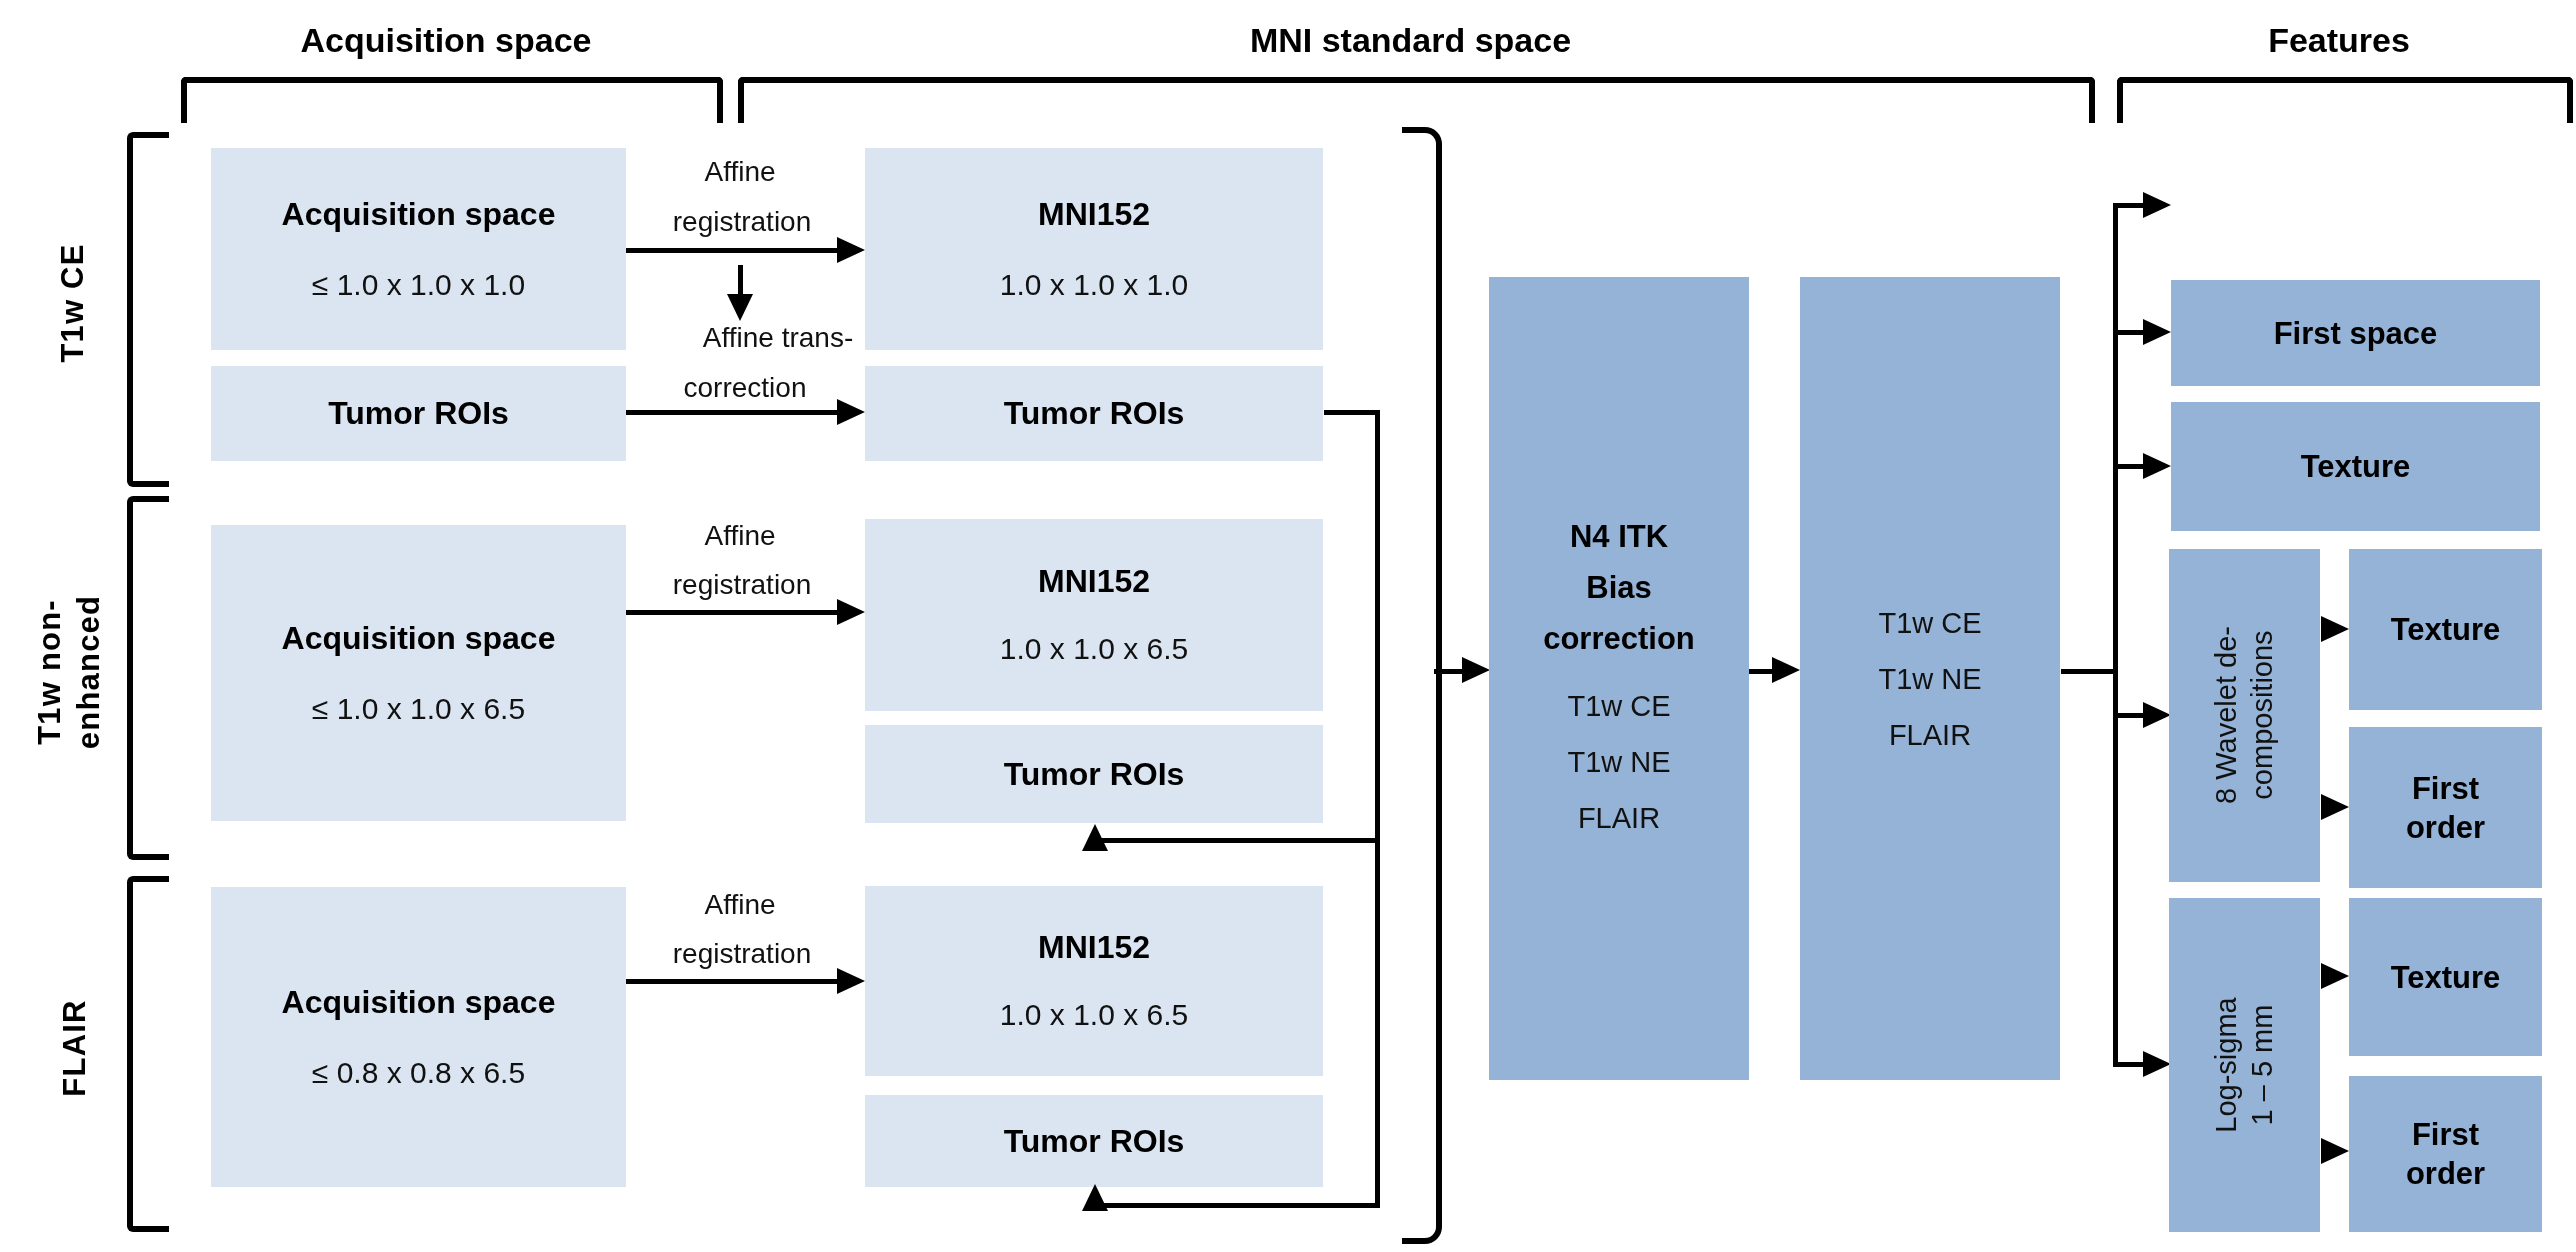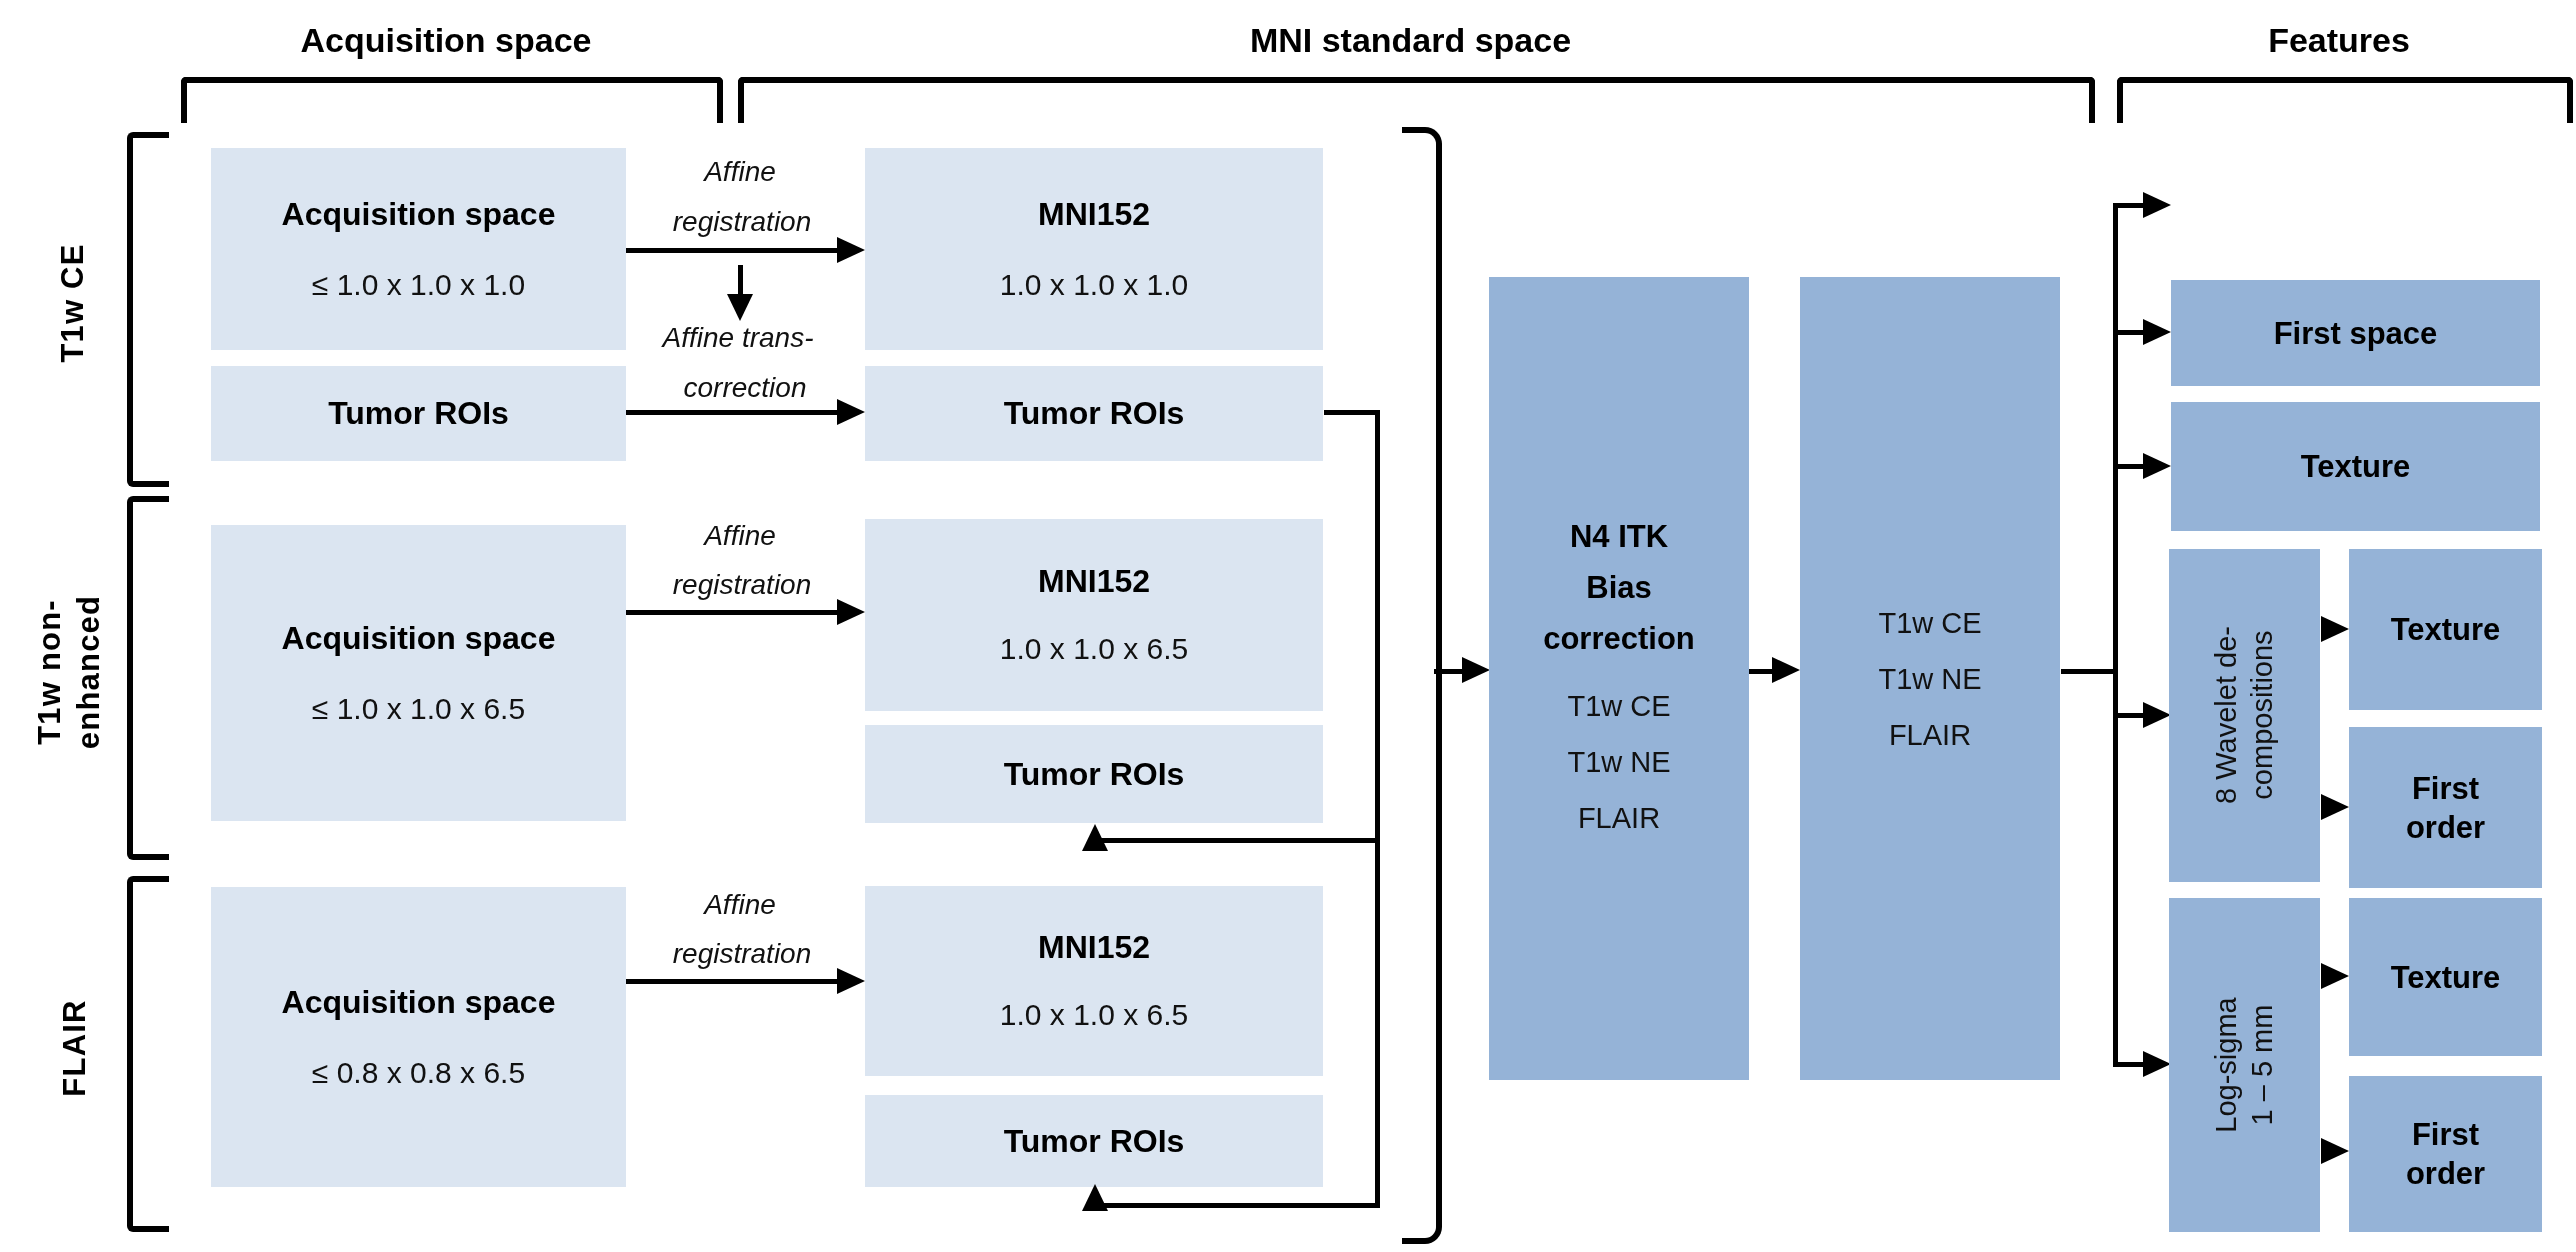--- a/index.html
+++ b/index.html
@@ -5,21 +5,21 @@
   html,body{margin:0;padding:0;background:#ffffff;}
   body{font-family:"Liberation Sans", sans-serif;color:#000;}
   #canvas{position:relative;width:2576px;height:1252px;background:#ffffff;overflow:hidden;}
   .abs{position:absolute;}
   .light{background:#dbe5f1;}
   .dark{background:#95b3d7;}
   .ctr{display:flex;flex-direction:column;align-items:center;justify-content:center;text-align:center;}
   .hdr{font-weight:700;font-size:34px;text-align:center;white-space:nowrap;}
   .t-bold{font-weight:700;font-size:32px;line-height:37px;white-space:nowrap;}
   .t-val{font-weight:400;font-size:30px;line-height:36px;white-space:nowrap;color:#111;}
-  .lbl{font-weight:400;font-size:28px;line-height:32px;white-space:nowrap;color:#111;font-style:italic;}
+  .lbl{font-weight:400;font-size:28px;line-height:32px;white-space:nowrap;color:#111;}
   .feat{font-weight:700;font-size:31px;line-height:39px;white-space:nowrap;}
   .darktitle{font-weight:700;font-size:31px;line-height:51px;white-space:nowrap;}
   .darksub{font-weight:400;font-size:29px;line-height:56px;white-space:nowrap;color:#111;}
   .rowlab{font-weight:700;font-size:31px;line-height:39px;white-space:nowrap;letter-spacing:1.2px;}
   .rotwrap{position:absolute;width:0;height:0;}
   .rot{transform:translate(-50%,-50%) rotate(-90deg);display:flex;flex-direction:column;align-items:center;justify-content:center;text-align:center;}
   .rotsm{font-weight:400;font-size:29px;line-height:36px;white-space:nowrap;color:#111;}
   .cpos{position:absolute;transform:translate(-50%,-50%);}
   .hl{position:absolute;background:#000;height:4.9px;}
   .vl{position:absolute;background:#000;width:4.9px;}
@@ -79,21 +79,21 @@
     <div class="t-bold">Tumor ROIs</div>
   </div>
 
   <div class="cpos lbl" style="left:740px;top:172px;">Affine</div>
   <div class="cpos lbl" style="left:742px;top:222px;">registration</div>
   <div class="hl" style="left:626px;top:248px;width:212px;"></div>
   <div class="tri-r" style="left:837px;top:237px;"></div>
 
   <div class="vl" style="left:738px;top:265px;height:31px;"></div>
   <div class="tri-d" style="left:727px;top:294px;"></div>
-  <div class="cpos lbl" style="left:738px;top:338px;">Affine trans-</div>
+  <div class="cpos lbl" style="left:778px;top:338px;">Affine trans-</div>
   <div class="cpos lbl" style="left:745px;top:388px;">correction</div>
 
   <div class="hl" style="left:626px;top:410px;width:212px;"></div>
   <div class="tri-r" style="left:837px;top:399px;"></div>
 
   <div class="abs light ctr" style="left:211px;top:525px;width:415px;height:296px;row-gap:34px;">
     <div class="t-bold">Acquisition space</div>
     <div class="t-val">≤ 1.0 x 1.0 x 6.5</div>
   </div>
   <div class="abs light ctr" style="left:865px;top:519px;width:458px;height:192px;row-gap:31px;">

